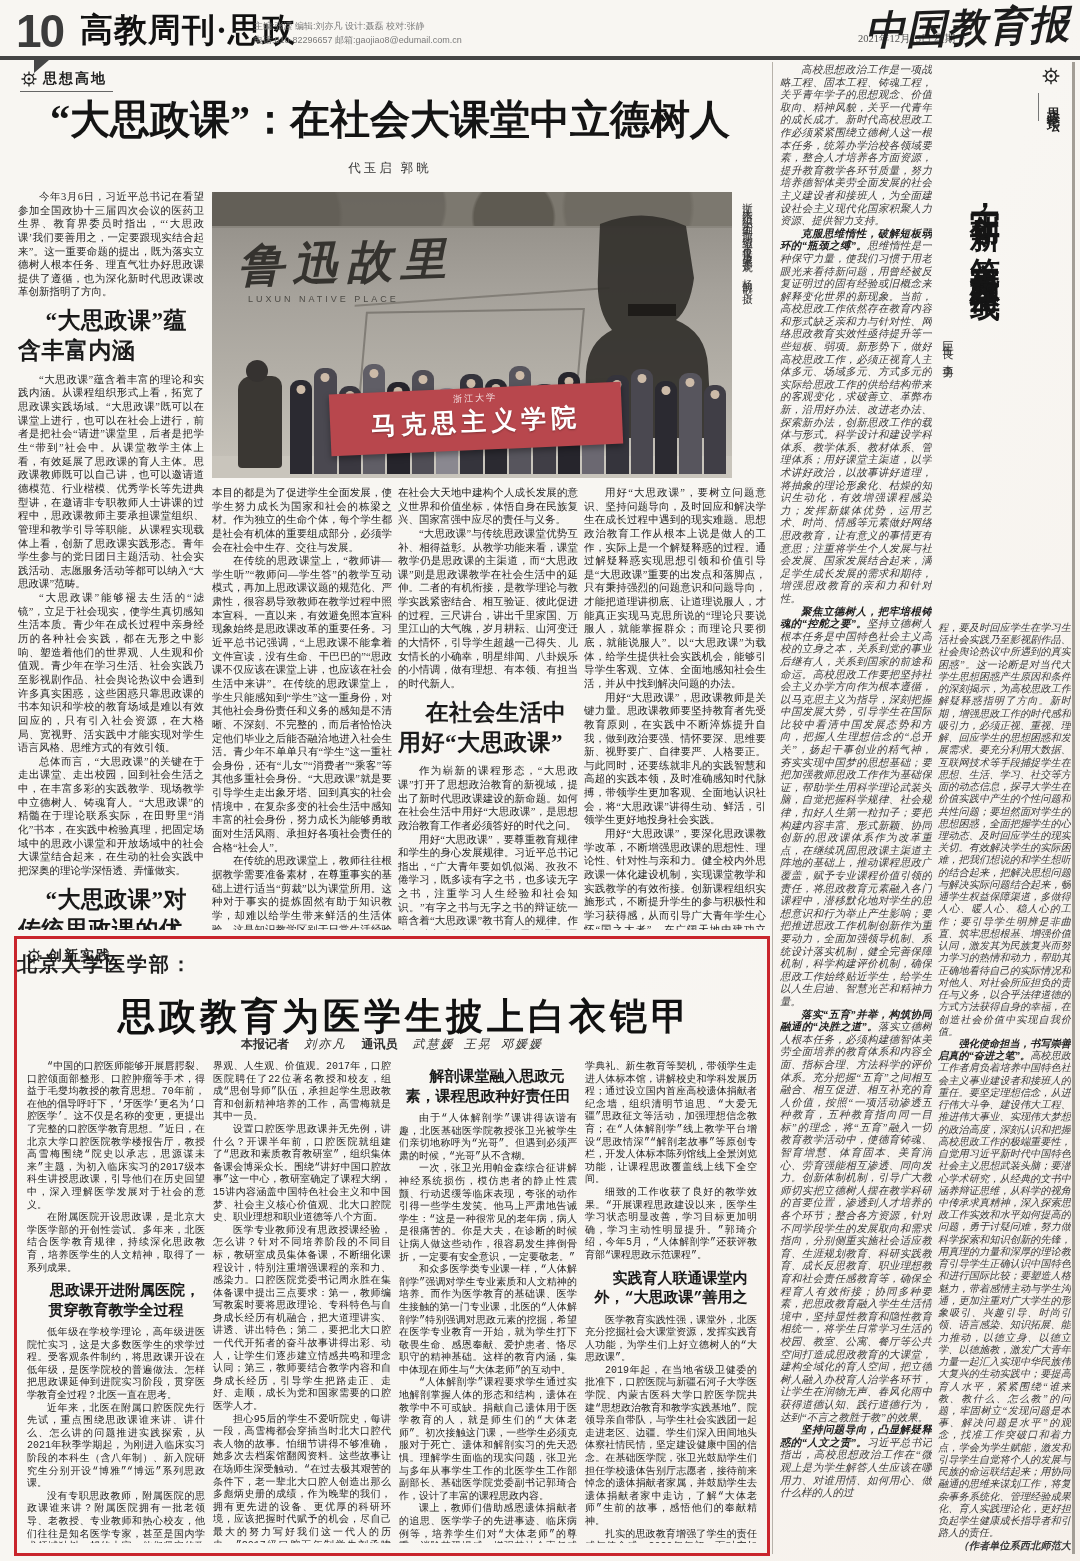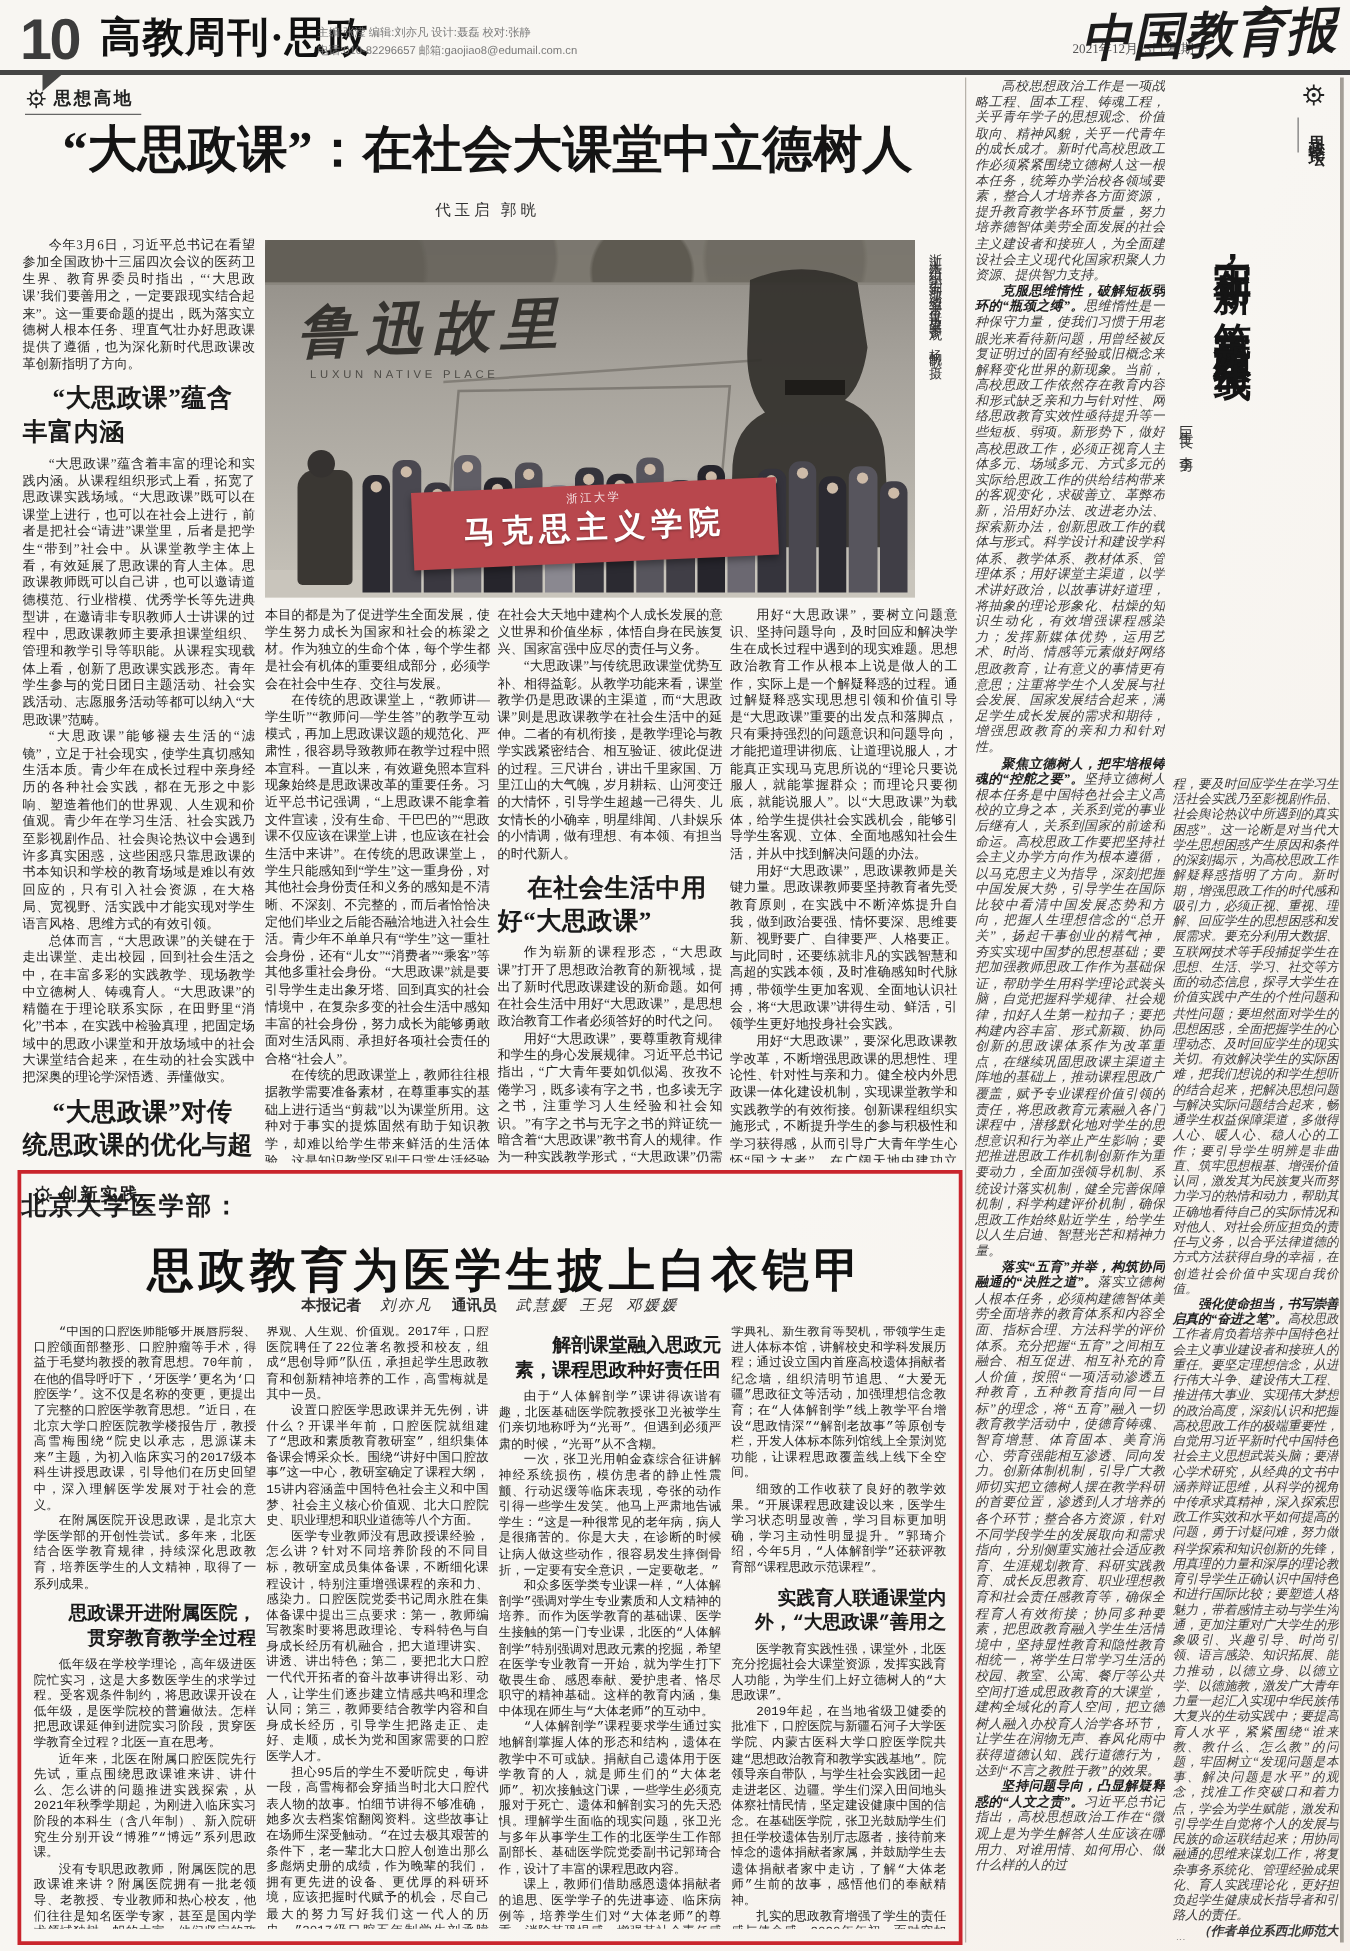--- a/index.html
+++ b/index.html
@@ -26,22 +26,22 @@
   
   .m-headline{position:absolute;left:14px;top:92px;width:752px;text-align:center;
               font-size:40px;font-weight:900;color:#141414;letter-spacing:0px;}
   .m-byline{position:absolute;left:14px;top:160px;width:752px;text-align:center;font-size:12.5px;color:#333;letter-spacing:3px;}
   .col{position:absolute;overflow:hidden;text-align:justify;}
   .col p{margin:0;}
   .col p.p,.col p.pl,.col p.pa{text-indent:2em;}
   .col p.pc{text-indent:0;}
   .col p.pa{font-weight:600;}
   .col h3{margin:7px 0 6px 0;font-weight:900;color:#1a1a1a;}
-  .col h3.hb{font-size:20px;line-height:1.32;text-indent:1.2em;text-align:left;letter-spacing:.5px;}
-  .col h3.hs{font-size:15px;line-height:1.3;text-indent:1.2em;text-align:right;}
+  .col h3.hb{font-size:23px;line-height:1.32;text-indent:1.2em;text-align:left;letter-spacing:.5px;}
+  .col h3.hs{font-size:15px;line-height:1.3;text-indent:1.2em;text-align:center;}
   .mcol{font-size:10.5px;line-height:1.3;color:#262626;}
   .col-m1{left:18px;top:190px;width:186px;height:740px;}
   .col-m2{left:212px;top:486px;width:180px;height:444px;}
   .col-m3{left:398px;top:486px;width:180px;height:444px;}
   .col-m4{left:584px;top:486px;width:182px;height:444px;}
   
   .photo{position:absolute;left:212px;top:192px;width:520px;height:286px;margin:0;overflow:hidden;
          background:linear-gradient(180deg,#8f8b84 0%,#a5a19a 34%,#b2aea6 62%,#c7c3ba 100%);}
   .ph-foliage{position:absolute;left:0;top:0;width:100%;height:34px;opacity:.95;
      background:#7b776e;

